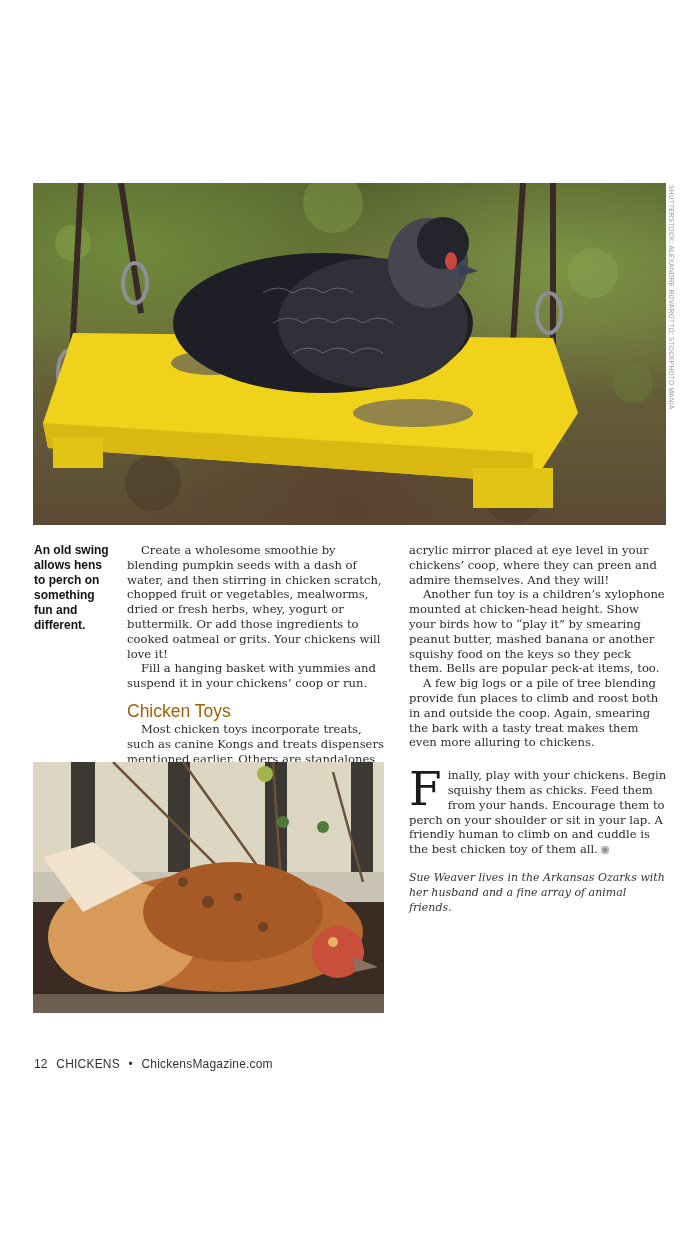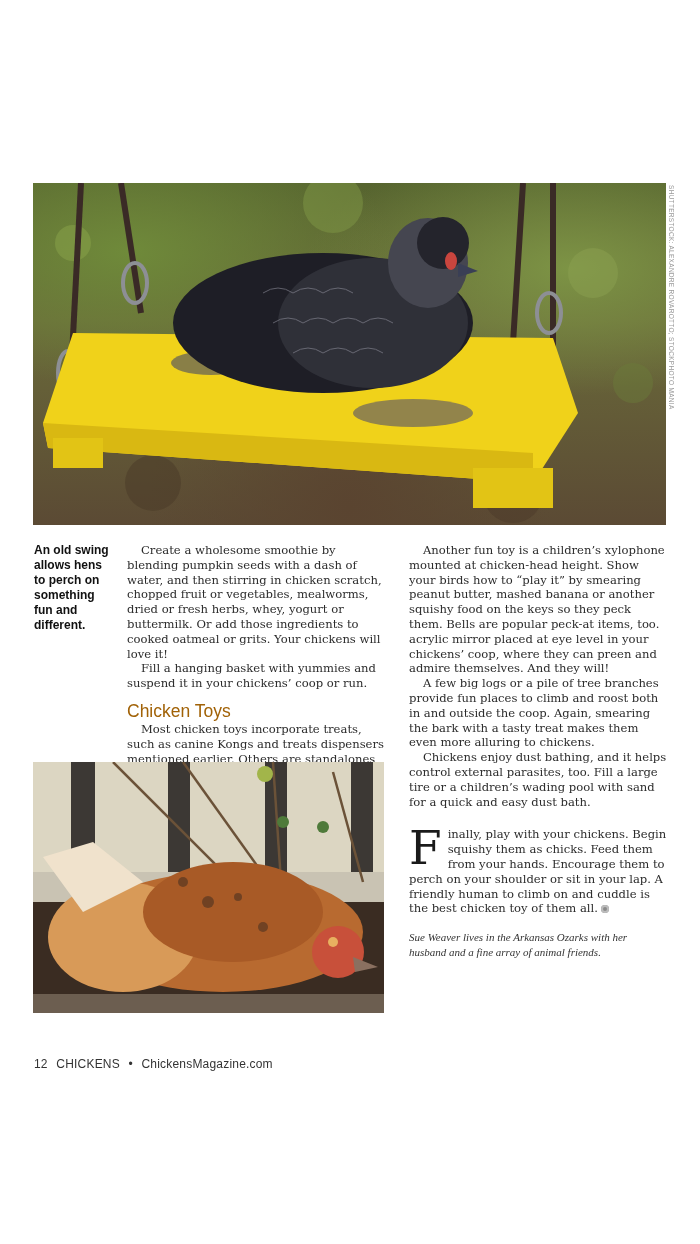--- a/index.html
+++ b/index.html
@@ -87,21 +87,21 @@
       margin: 1px 6px 0 0;
       color: #1a1a1a;
     }
     .end-mark {
       display: inline-block; width: 8px; height: 8px; border-radius: 50%;
       background: #8a8a8a; vertical-align: middle; margin-left: 3px;
       box-shadow: inset 0 0 0 2px #bdbdbd;
     }
     .bio {
       margin: 14px 0 12px 0;
-      font-style: italic; font-size: 11px; line-height: 14.8px; color: #333; font-family: Liberation Serif, serif;
+      font-style: italic; font-size: 11px; line-height: 14.8px; color: #333;
     }
   </style>
 </head>
 <body>
 
 <div class="page">
 
   <div class="hero">
     <svg width="633" height="342" viewBox="0 0 633 342">
 
@@ -195,24 +195,23 @@
   </div>
 
   <div class="folio">
     <span>12</span>
     <span>CHICKENS</span>
     <span>•</span>
     <span>ChickensMagazine.com</span>
   </div>
 
   <div class="col2">
+    <p class="body-p noindent">acrylic mirror placed at eye level in your chickens’ coop, where they can preen and admire themselves. And they will!</p>
     <p class="body-p">Another fun toy is a children’s xylophone mounted at chicken-head height. Show your birds how to “play it” by smearing peanut butter, mashed banana or another squishy food on the keys so they peck them. Bells are popular peck-at items, too.</p>
-    <p class="body-p noindent">acrylic mirror placed at eye level in your chickens’ coop, where they can preen and admire themselves. And they will!</p>
-    <p class="body-p">A few big logs or a pile of tree branches provide fun places to climb and roost both in and outside the coop. Again, smearing the bark with a tasty treat makes them even more alluring to chickens.</p>
-    <p class="body-p">Chickens enjoy dust bathing, and it helps control external parasites, too. Fill a large tire or a children’s wading pool with sand for a quick and easy dust bath.</p>
+    <p class="body-p">A few big logs or a pile of tree blending provide fun places to climb and roost both in and outside the coop. Again, smearing the bark with a tasty treat makes them even more alluring to chickens.</p>
 
     <div class="final-block">
       <span class="dropcap">F</span>
       <p class="body-p noindent"><span>inally, play with your chickens. Begin squishy them as chicks. Feed them from your hands. Encourage them to perch on your shoulder or sit in your lap. A friendly human to climb on and cuddle is the best chicken toy of them all.</span><span class="end-mark"></span></p>
     </div>
     <p class="bio">Sue Weaver lives in the Arkansas Ozarks with her husband and a fine array of animal friends.</p>
   </div>
 
 </div>
 

